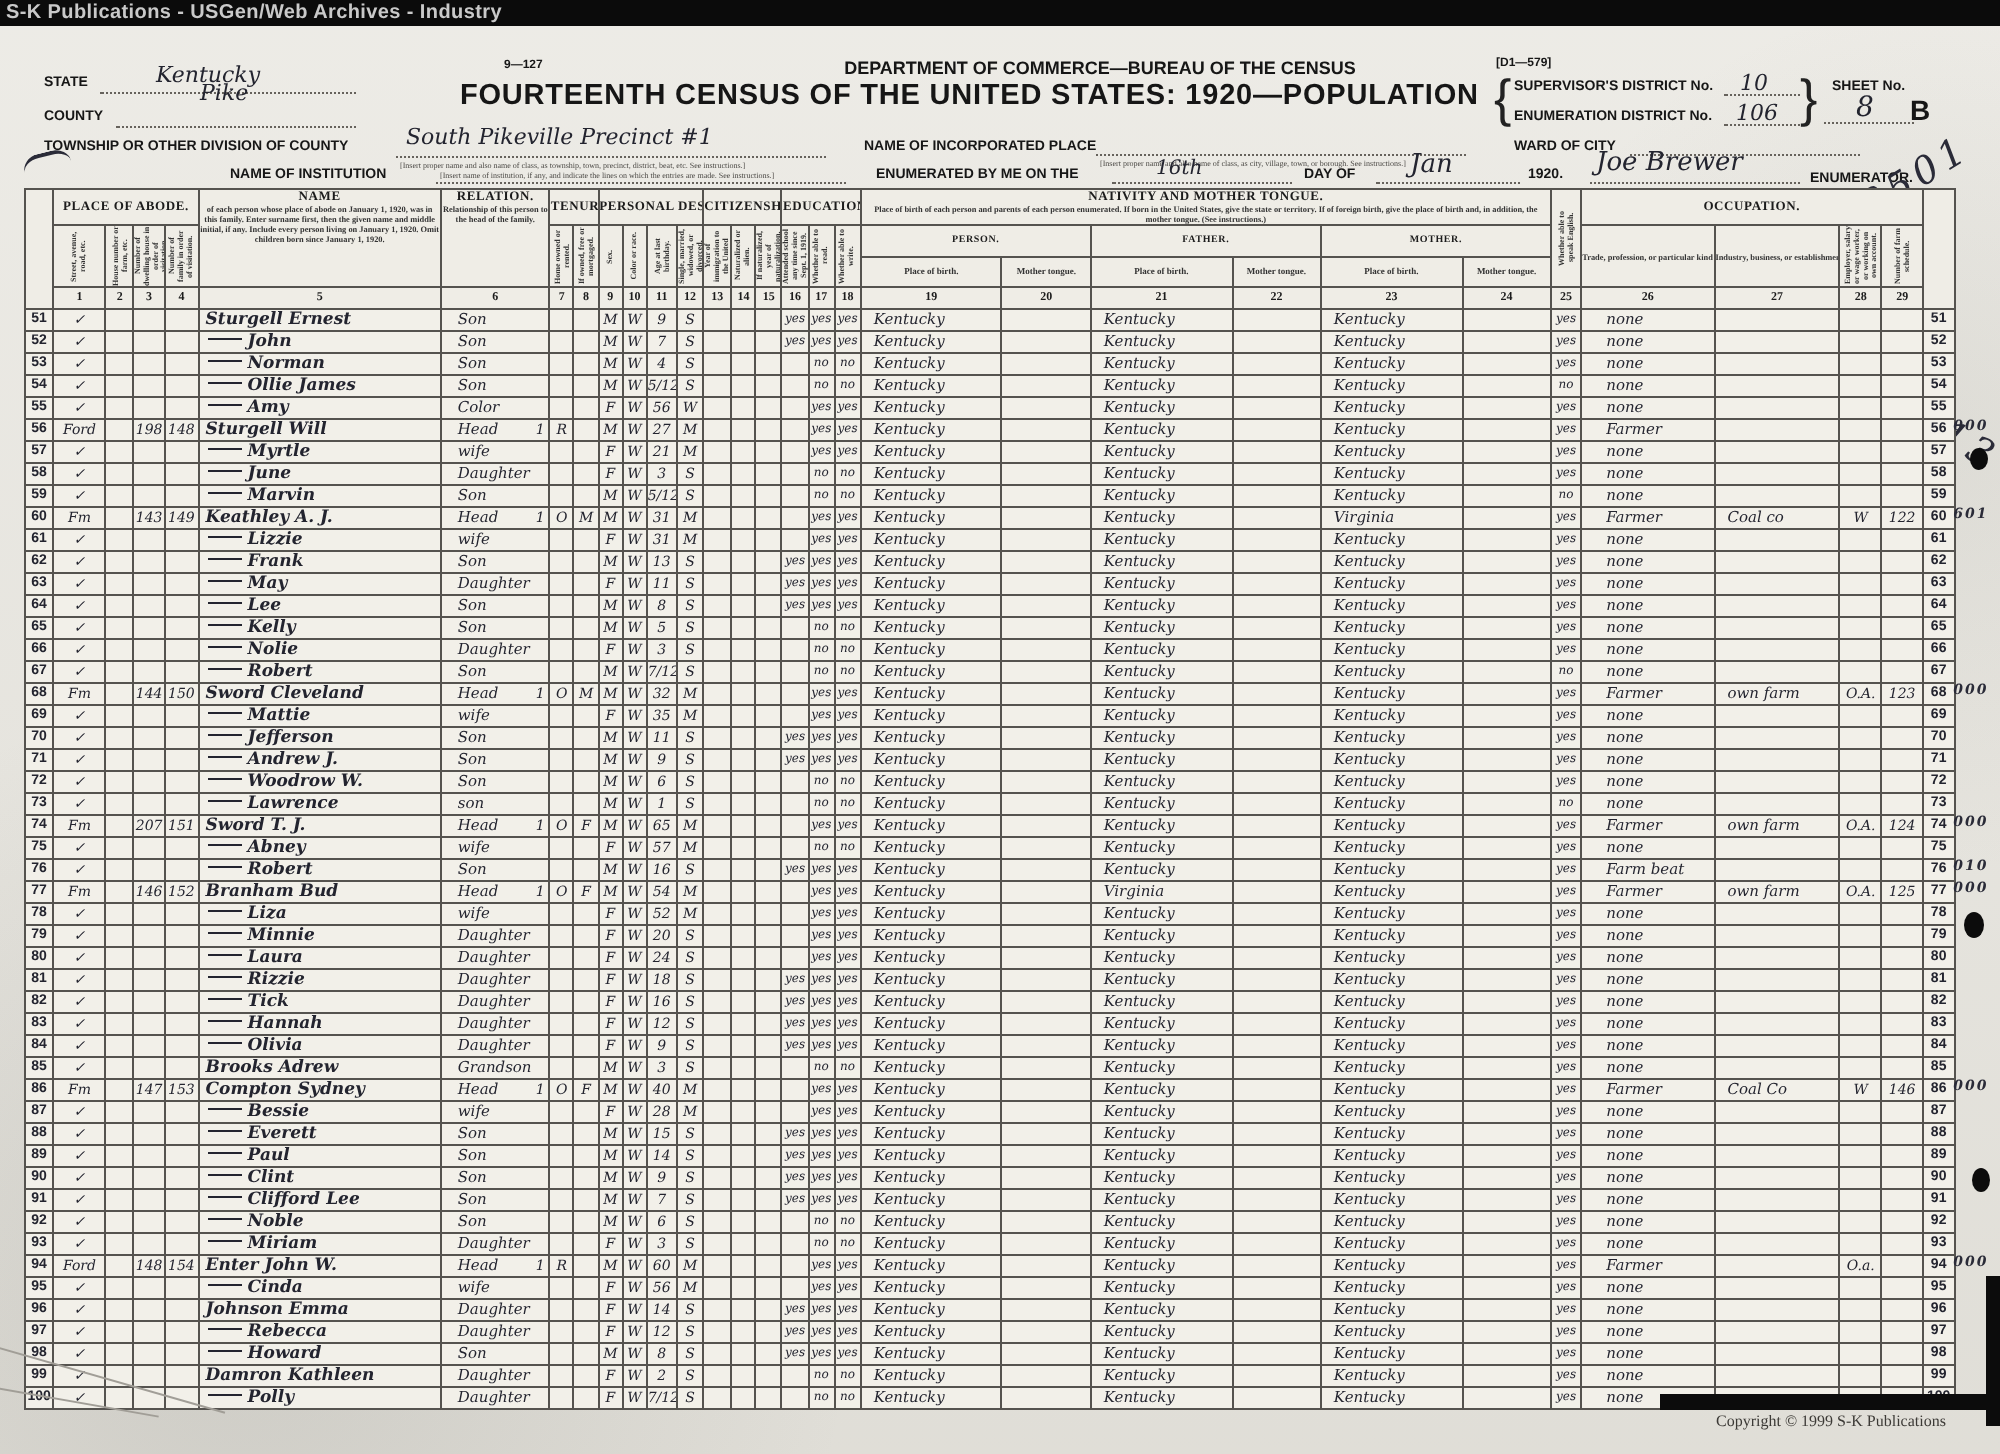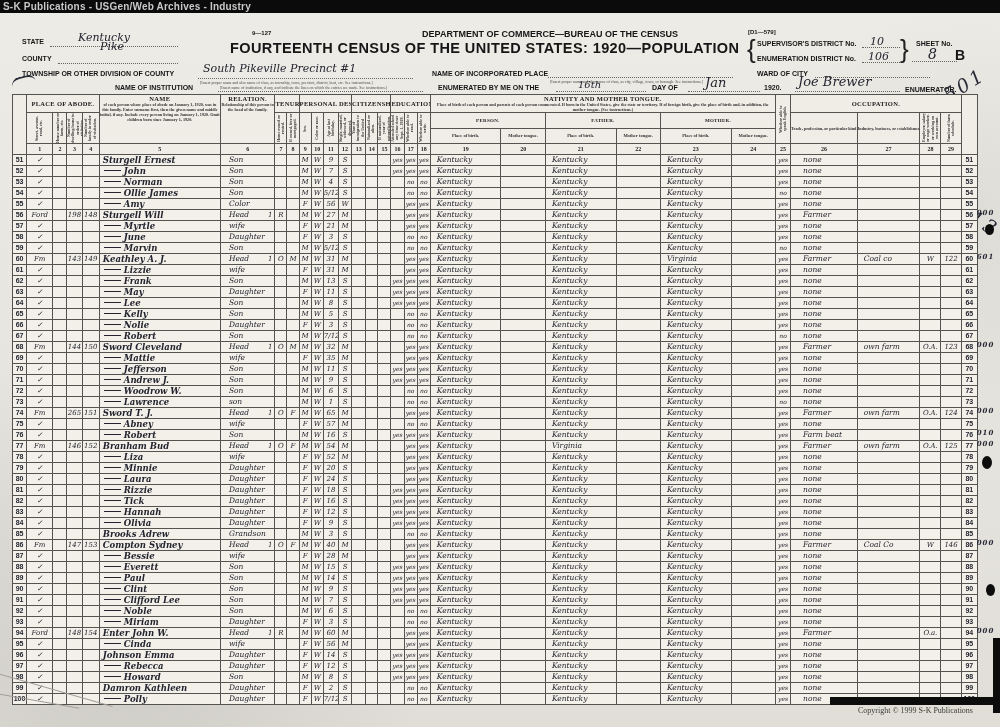--- a/index.html
+++ b/index.html
@@ -1076,21 +1076,21 @@
         <td class="occc">none</td>
         <td class="indc"></td>
         <td></td>
         <td></td>
         <td class="gutr">73</td>
       </tr>
       <tr>
         <td class="gut">74</td>
         <td>Fm</td>
         <td></td>
-        <td>265</td>
+        <td>207</td>
         <td>151</td>
         <td class="namec">Sword T. J.</td>
         <td class="relc">Head<span class="h1mark">1</span></td>
         <td>O</td>
         <td>F</td>
         <td>M</td>
         <td>W</td>
         <td>65</td>
         <td>M</td>
         <td></td>

